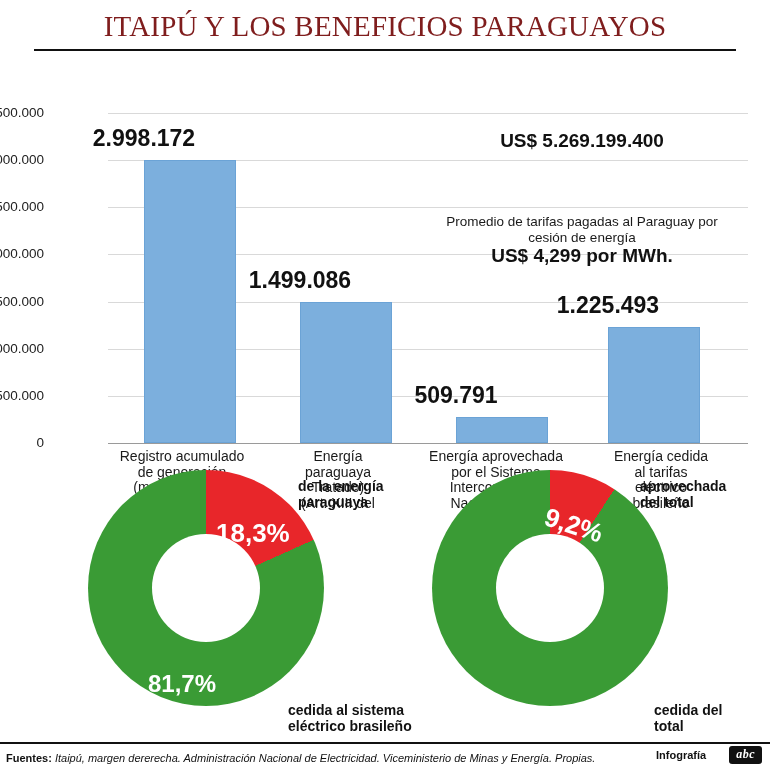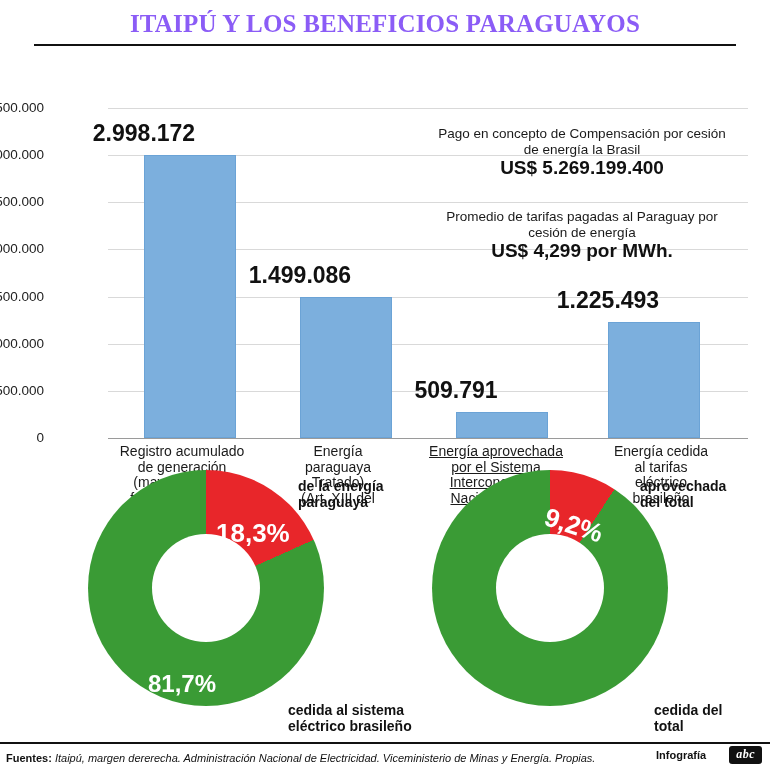--- a/index.html
+++ b/index.html
@@ -14,24 +14,24 @@
   }
   #root { width:770px; height:770px; position:relative; }
 
   
   .title-wrap {
     padding-top:10px;
     text-align:center;
   }
   .title {
     font-family:"Liberation Serif", serif;
-    font-weight:bold;
-    font-size:25px;
+    font-weight:normal;
+    font-size:29px;
     letter-spacing:0.2px;
-    color:#8b5cf6;
+    color:#7f1d1d;
   }
   .title-rule {
     width:702px;
     height:2px;
     background:#111;
     margin:6px auto 0 auto;
   }
 
   
   .chart-area {
@@ -225,35 +225,34 @@
       <div>de generación</div>
       <div>(mayo de 1984/</div>
       <div>febrero de 2024)</div>
     </div>
     <div class="catlabel" style="left:258px; top:398px; width:160px;">
       <div>Energía</div>
       <div>paraguaya</div>
       <div>Tratado)</div>
       <div>(Art. XIII del</div>
     </div>
-    <div class="catlabel" style="left:410px; top:398px; width:172px;text-decoration:underline;">
+    <div class="catlabel" style="left:410px; top:398px; width:172px;">
       <div>Energía aprovechada</div>
       <div>por el Sistema</div>
       <div>Interconectado</div>
       <div>Nacional (SIN)</div>
     </div>
     <div class="catlabel" style="left:586px; top:398px; width:150px;">
       <div>Energía cedida</div>
       <div>al tarifas</div>
       <div>eléctrico</div>
       <div>brasileño</div>
     </div>
 
     <div class="note" style="left:432px; top:80px;">
-      <span>Pago en concepto de Compensación por cesión de energía la Brasil</span>
       <span class="big">US$ 5.269.199.400</span>
     </div>
     <div class="note" style="left:432px; top:163px;">
       <span>Promedio de tarifas pagadas al Paraguay por cesión de energía</span>
       <span class="big">US$ 4,299 por MWh.</span>
     </div>
   </div>
 
   <div class="donuts">
 

